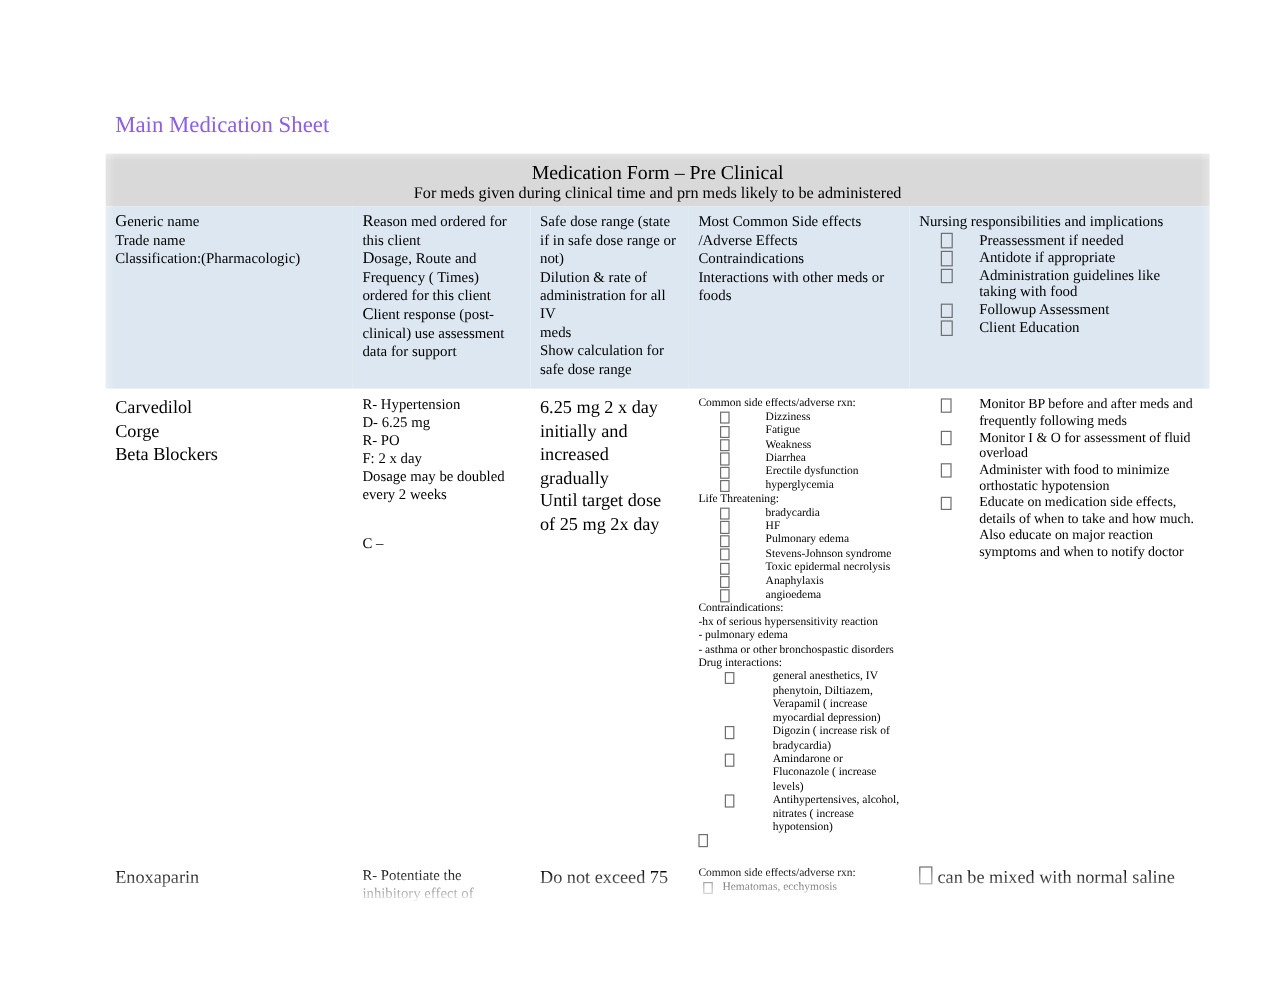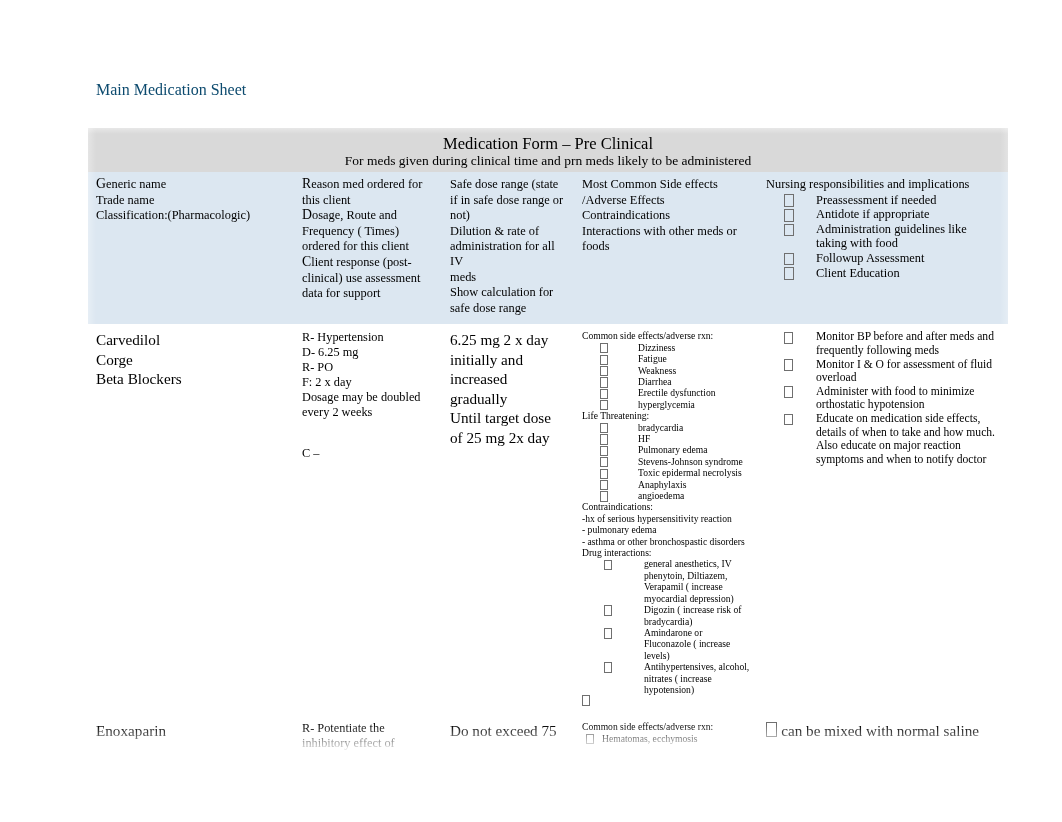--- a/index.html
+++ b/index.html
@@ -20,24 +20,24 @@
     position: absolute;
     left: 0; top: 0;
     width: 1062px;
     height: 822px;
   }
 
   
   #doc-title {
     position: absolute;
     left: 96px;
-    top: 80px;
-    font-size: 16px;
+    top: 95px;
+    font-size: 19px;
     line-height: 19px;
-    color: #0c4a6e;
+    color: #8b5cf6;
     white-space: nowrap;
   }
 
   
   #table-wrap {
     position: absolute;
     left: 88px;
     top: 128px;
     width: 920px;
     

